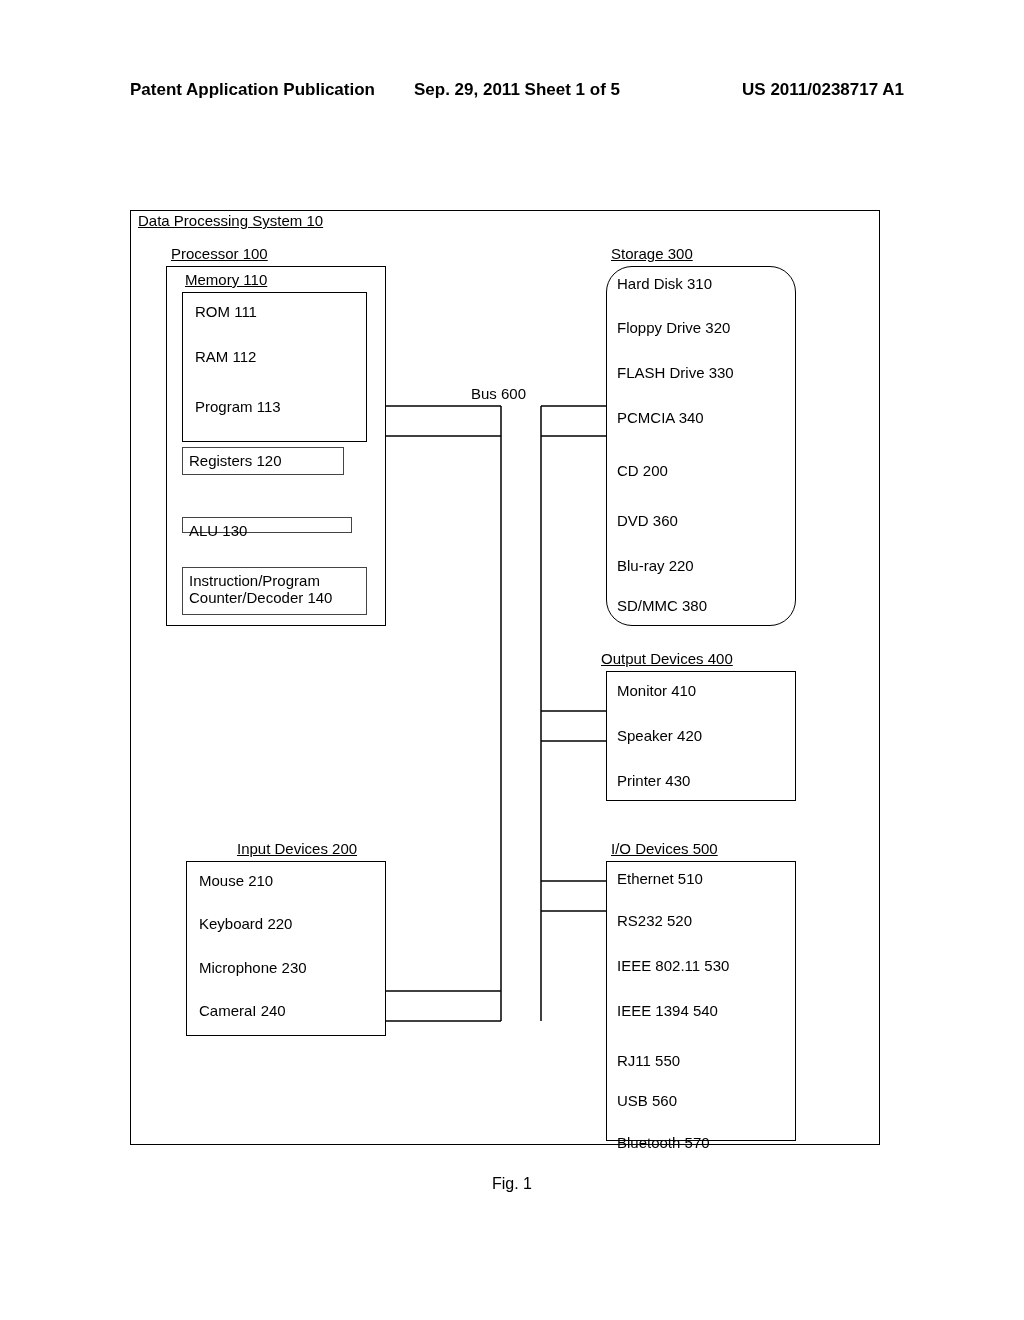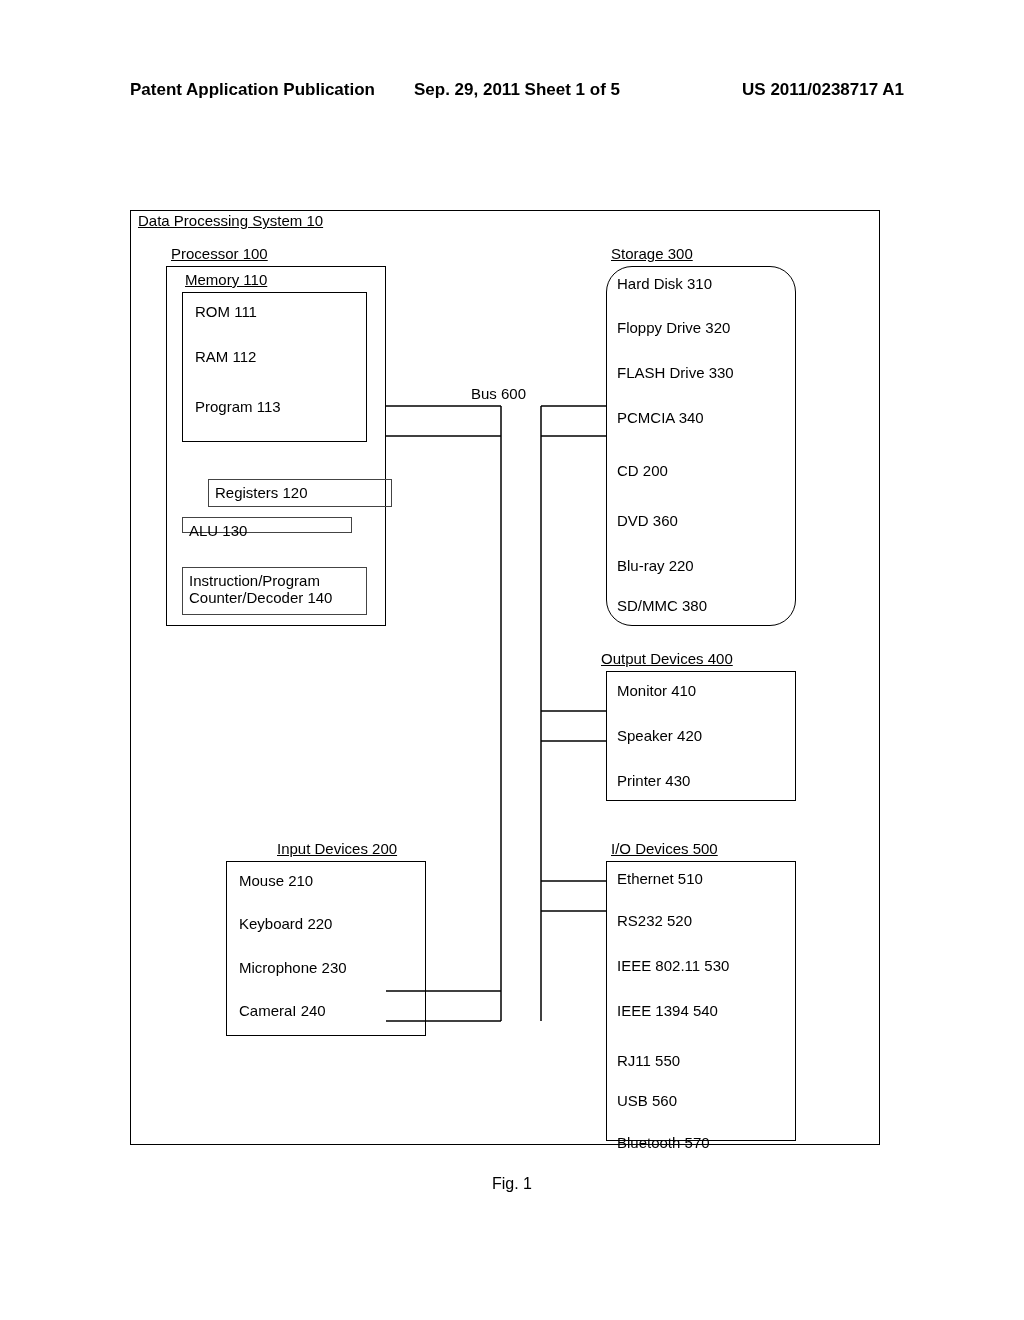--- a/index.html
+++ b/index.html
@@ -34,21 +34,21 @@
 
     <div class="box" style="top:55px; left:35px; width:220px; height:360px;">
       <div class="box-title">Processor 100</div>
 
       <div class="inner-box" style="top:25px; left:15px; width:185px; height:150px; border-color:#000;">
         <div style="position:absolute; top:-22px; left:2px; font-size:15px; text-decoration:underline;">Memory 110</div>
         <div class="inner-item" style="top:10px; left:12px;">ROM 111</div>
         <div class="inner-item" style="top:55px; left:12px;">RAM 112</div>
         <div class="inner-item" style="top:105px; left:12px;">Program 113</div>
       </div>
-      <div class="inner-box" style="top:212px; left:15px; width:184px; height:28px;margin-left:26px;">Registers 120</div>
+      <div class="inner-box" style="top:180px; left:15px; width:162px; height:28px;">Registers 120</div>
       <div class="inner-box" style="top:250px; left:15px; width:170px; height:16px;">ALU 130</div>
       <div class="inner-box" style="top:300px; left:15px; width:185px; height:48px;">Instruction/Program Counter/Decoder 140</div>
     </div>
 
     <div class="box" style="top:55px; left:475px; width:190px; height:360px;border-radius:26px;">
       <div class="box-title">Storage 300</div>
       <div class="inner-item" style="top:8px; left:10px;">Hard Disk 310</div>
       <div class="inner-item" style="top:52px; left:10px;">Floppy Drive 320</div>
       <div class="inner-item" style="top:97px; left:10px;">FLASH Drive 330</div>
       <div class="inner-item" style="top:142px; left:10px;">PCMCIA 340</div>
@@ -58,21 +58,21 @@
       <div class="inner-item" style="top:330px; left:10px;">SD/MMC 380</div>
     </div>
 
     <div class="box" style="top:460px; left:475px; width:190px; height:130px;">
       <div class="box-title" style="left:-6px;">Output Devices 400</div>
       <div class="inner-item" style="top:10px; left:10px;">Monitor 410</div>
       <div class="inner-item" style="top:55px; left:10px;">Speaker 420</div>
       <div class="inner-item" style="top:100px; left:10px;">Printer 430</div>
     </div>
 
-    <div class="box" style="top:650px; left:55px; width:200px; height:175px;margin-left:40px;">
+    <div class="box" style="top:650px; left:55px; width:200px; height:175px;">
       <div class="box-title" style="left:50px;">Input Devices 200</div>
       <div class="inner-item" style="top:10px; left:12px;">Mouse 210</div>
       <div class="inner-item" style="top:53px; left:12px;">Keyboard 220</div>
       <div class="inner-item" style="top:97px; left:12px;">Microphone 230</div>
       <div class="inner-item" style="top:140px; left:12px;">CameraI 240</div>
     </div>
 
     <div class="box" style="top:650px; left:475px; width:190px; height:280px;">
       <div class="box-title">I/O Devices 500</div>
       <div class="inner-item" style="top:8px; left:10px;">Ethernet 510</div>

